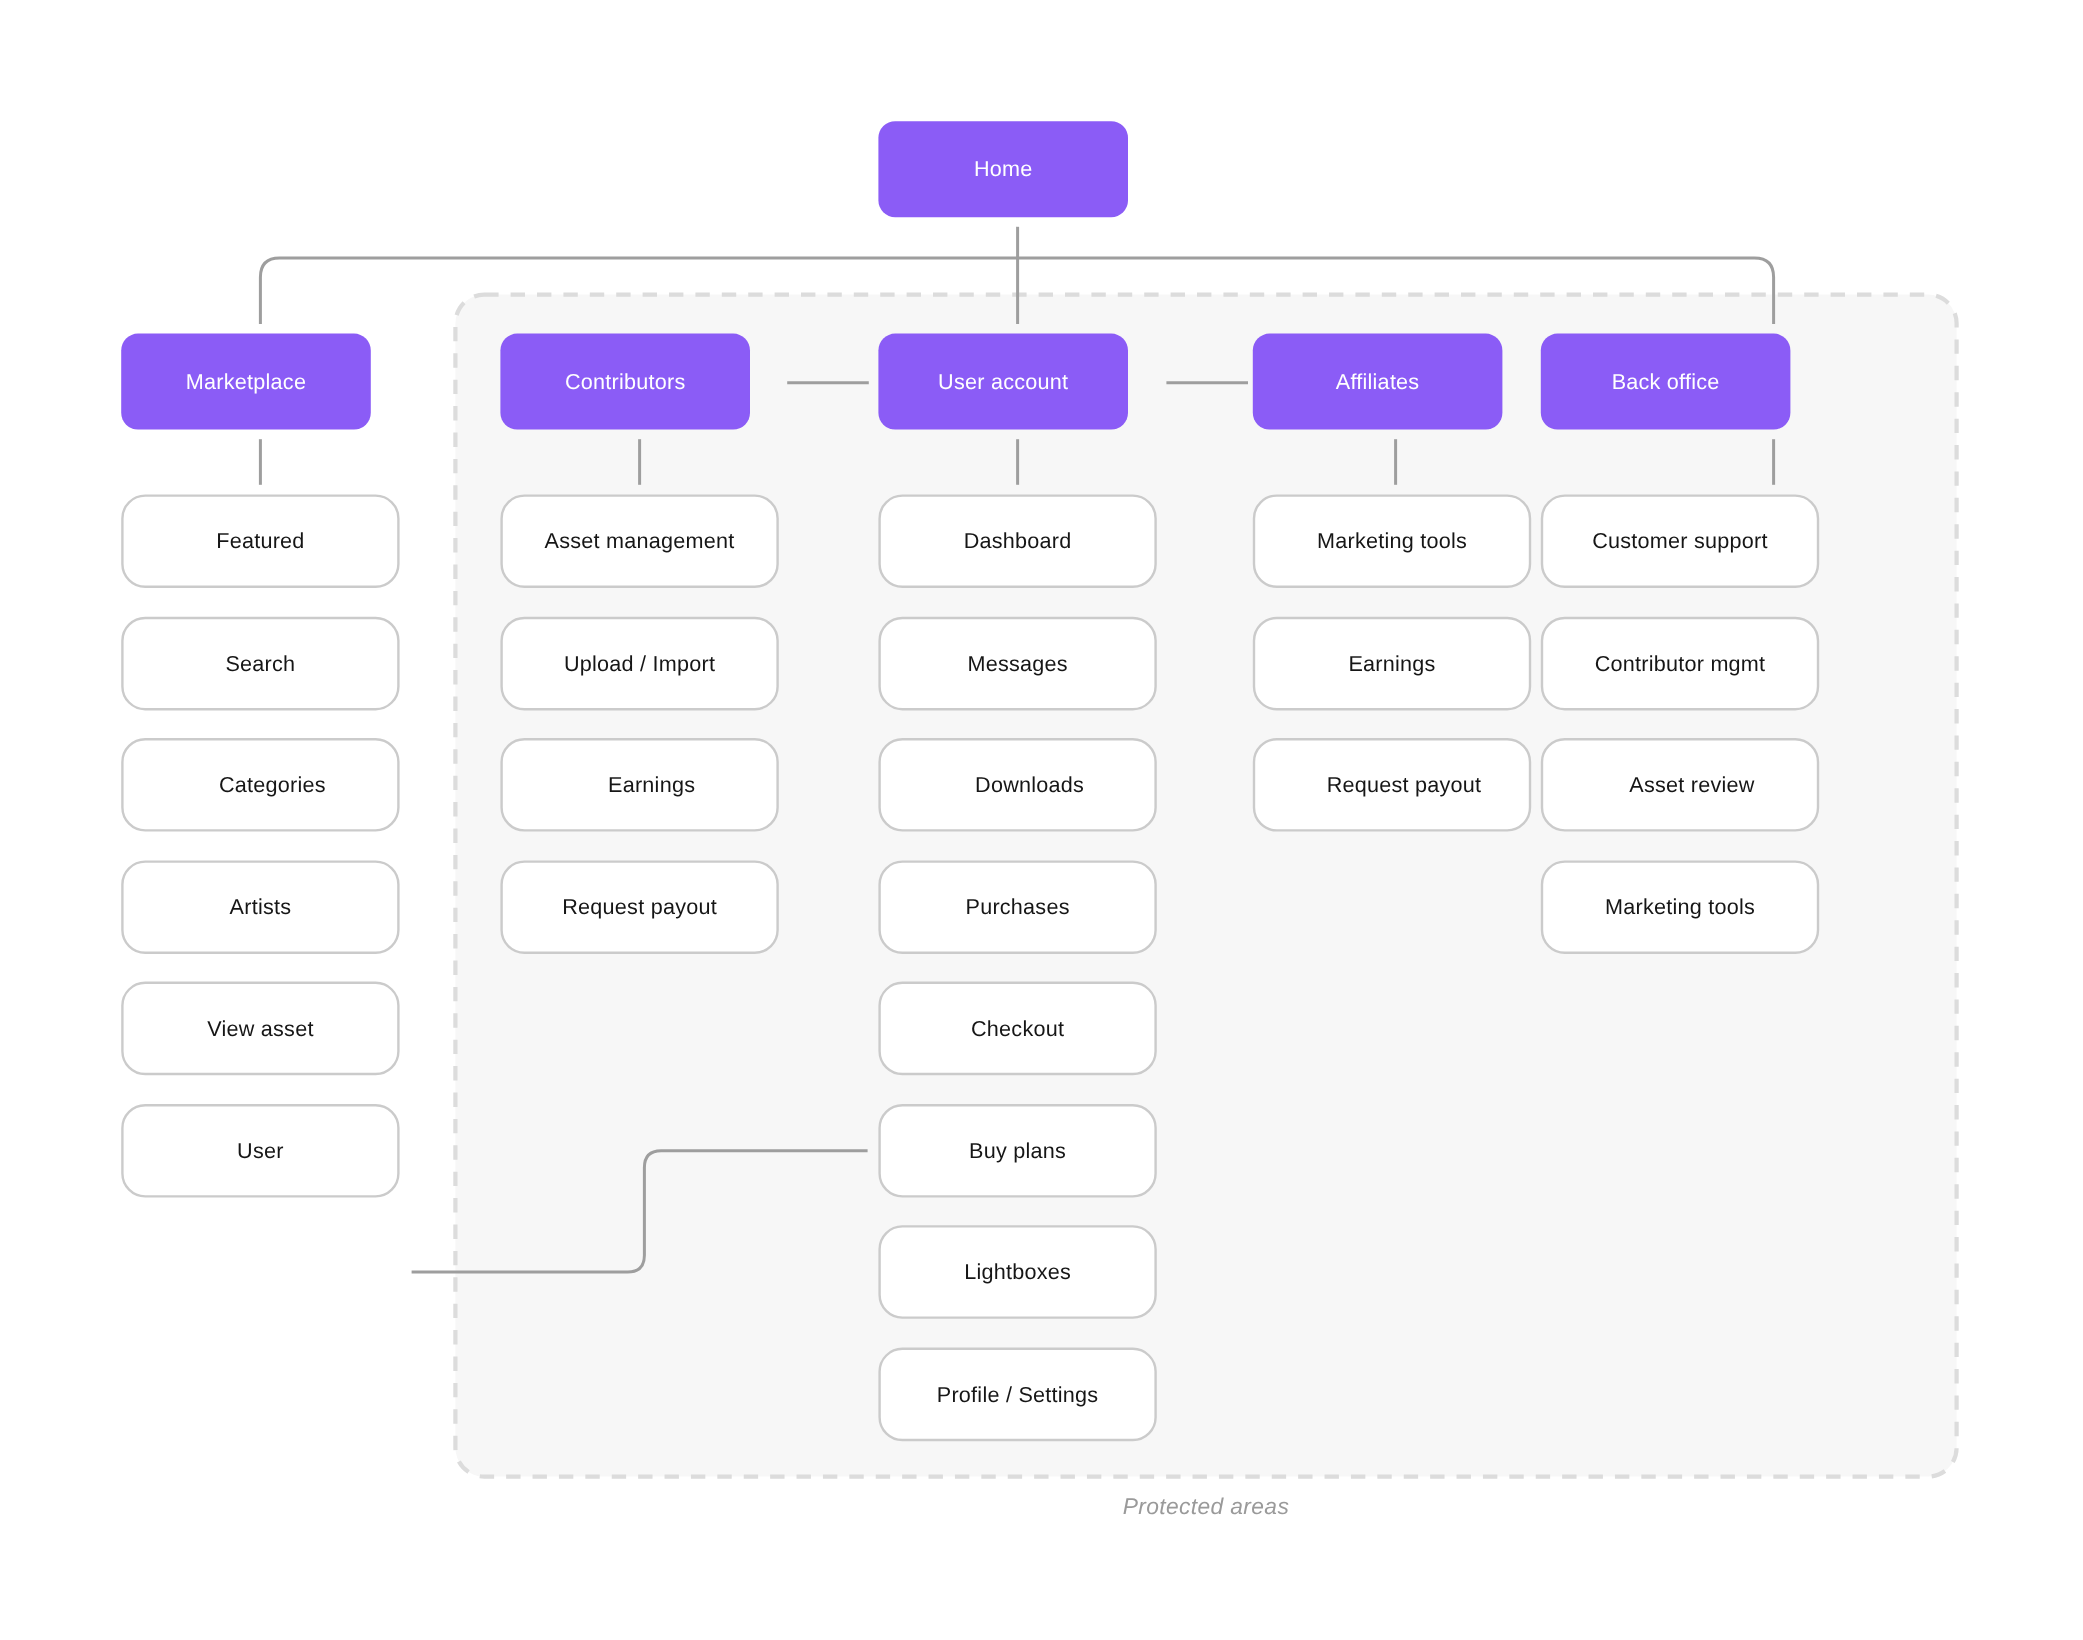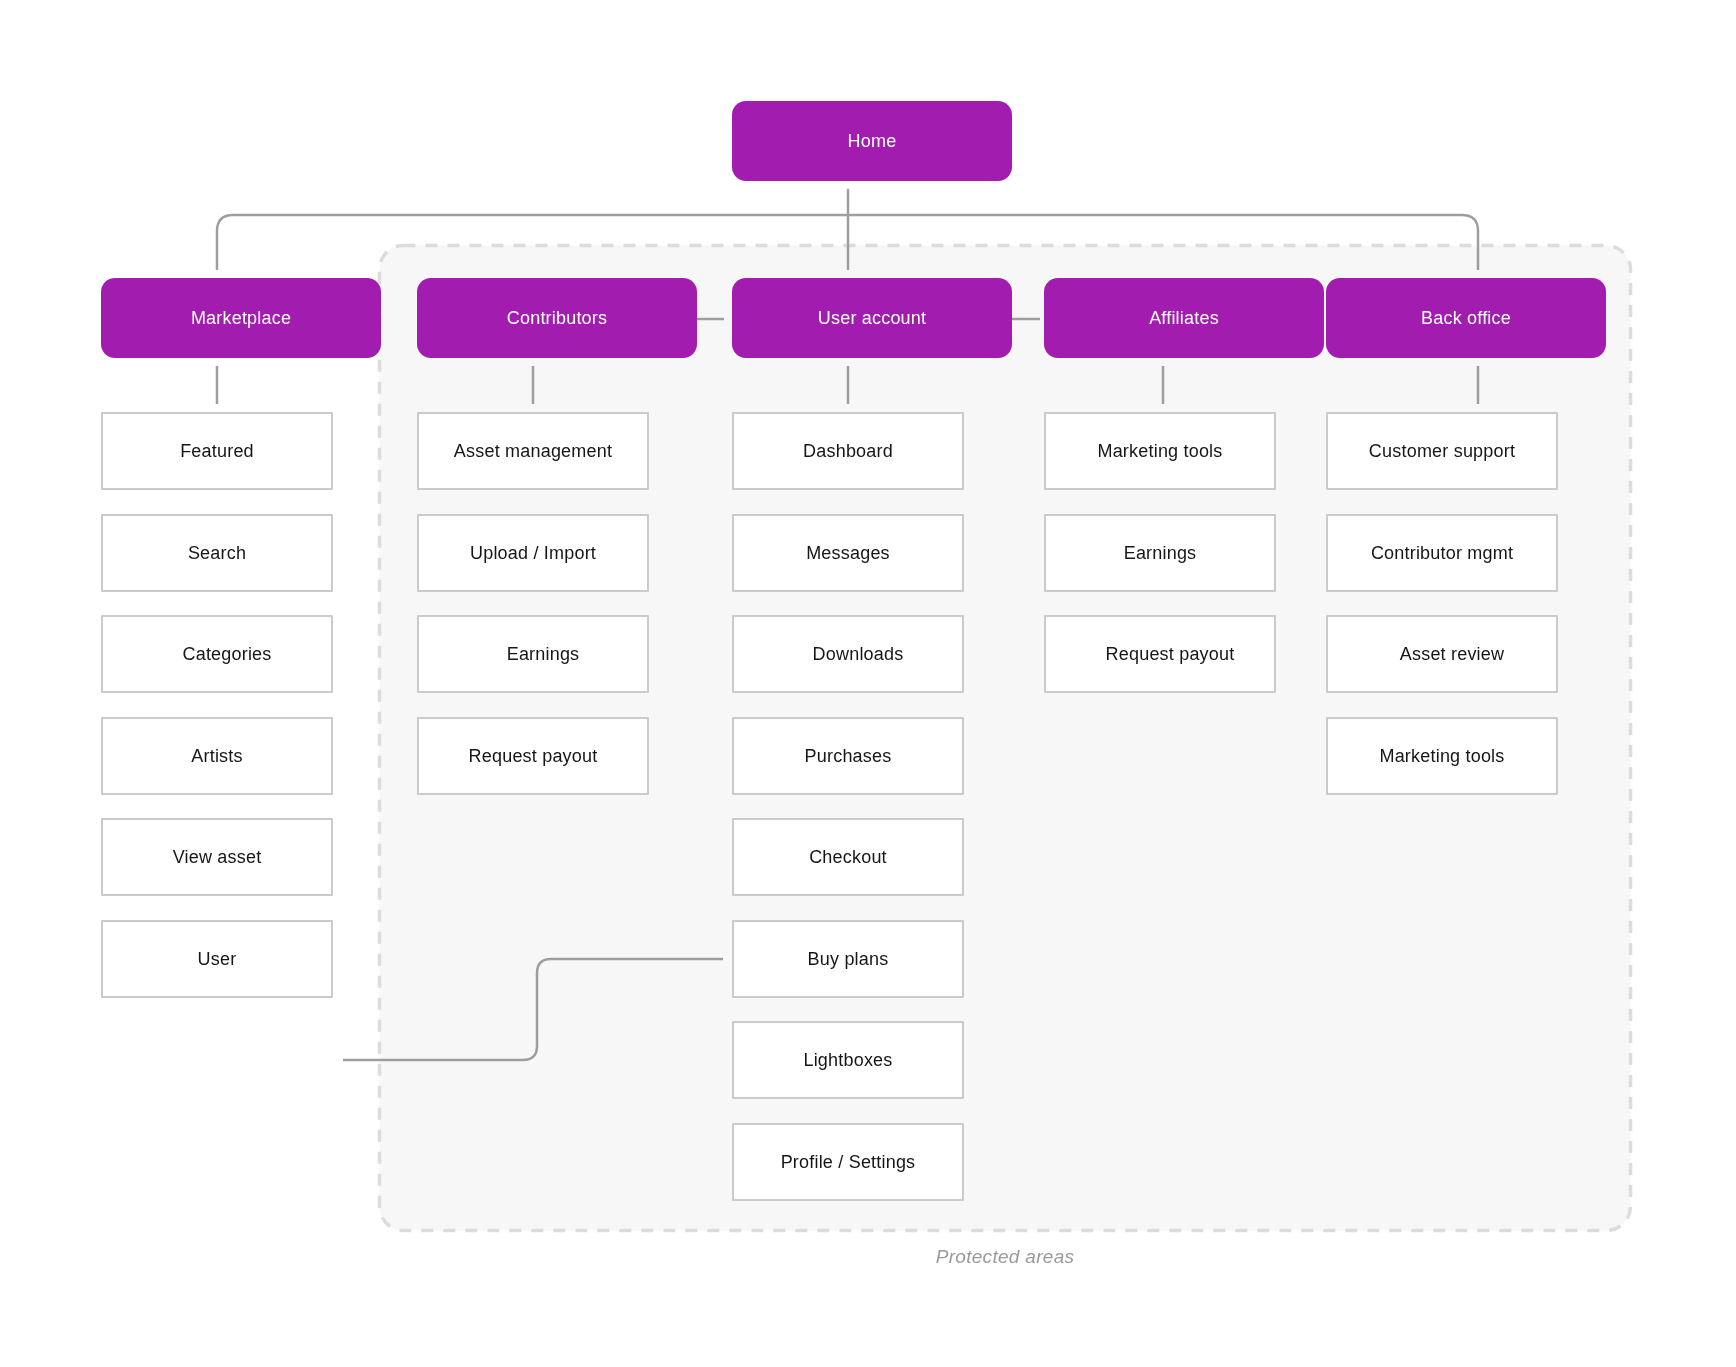--- a/index.html
+++ b/index.html
@@ -26,51 +26,51 @@
     box-sizing: border-box;
     display: flex;
     align-items: center;
     justify-content: center;
     text-align: center;
     font-size: 18px;
     letter-spacing: 0.2px;
     white-space: nowrap;
   }
   .node.black {
-    width: 280px;
+    width: 208px;
     height: 80px;
-    background: #a21caf;
+    background: #8b5cf6;
     color: #ffffff;
     border-radius: 14px;
   }
   .node.white {
     width: 232px;
     height: 78px;
     background: #ffffff;
     color: #161616;
     border: 2px solid #cbcbcb;
-    border-radius: 1px;
+    border-radius: 20px;
   }
   .protected-label {
     position: absolute;
     left: 379px;
     top: 1246px;
     width: 1252px;
     text-align: center;
     font-size: 19px;
     color: #9a9a9a;
     letter-spacing: 0.3px;
     font-style: italic;
   }
   
   .col-0 { left: 101px; }
   .col-1 { left: 417px; }
   .col-2 { left: 732px; }
   .col-3 { left: 1044px; }
-  .col-4 { left: 1326px; }
+  .col-4 { left: 1284px; }
   
   .row-0 { top: 412px; }
   .row-1 { top: 514px; }
   .row-2 { top: 615px; padding-left: 20px; }
   .row-3 { top: 717px; }
   .row-4 { top: 818px; }
   .row-5 { top: 920px; }
   .row-6 { top: 1021px; }
   .row-7 { top: 1123px; }
   

